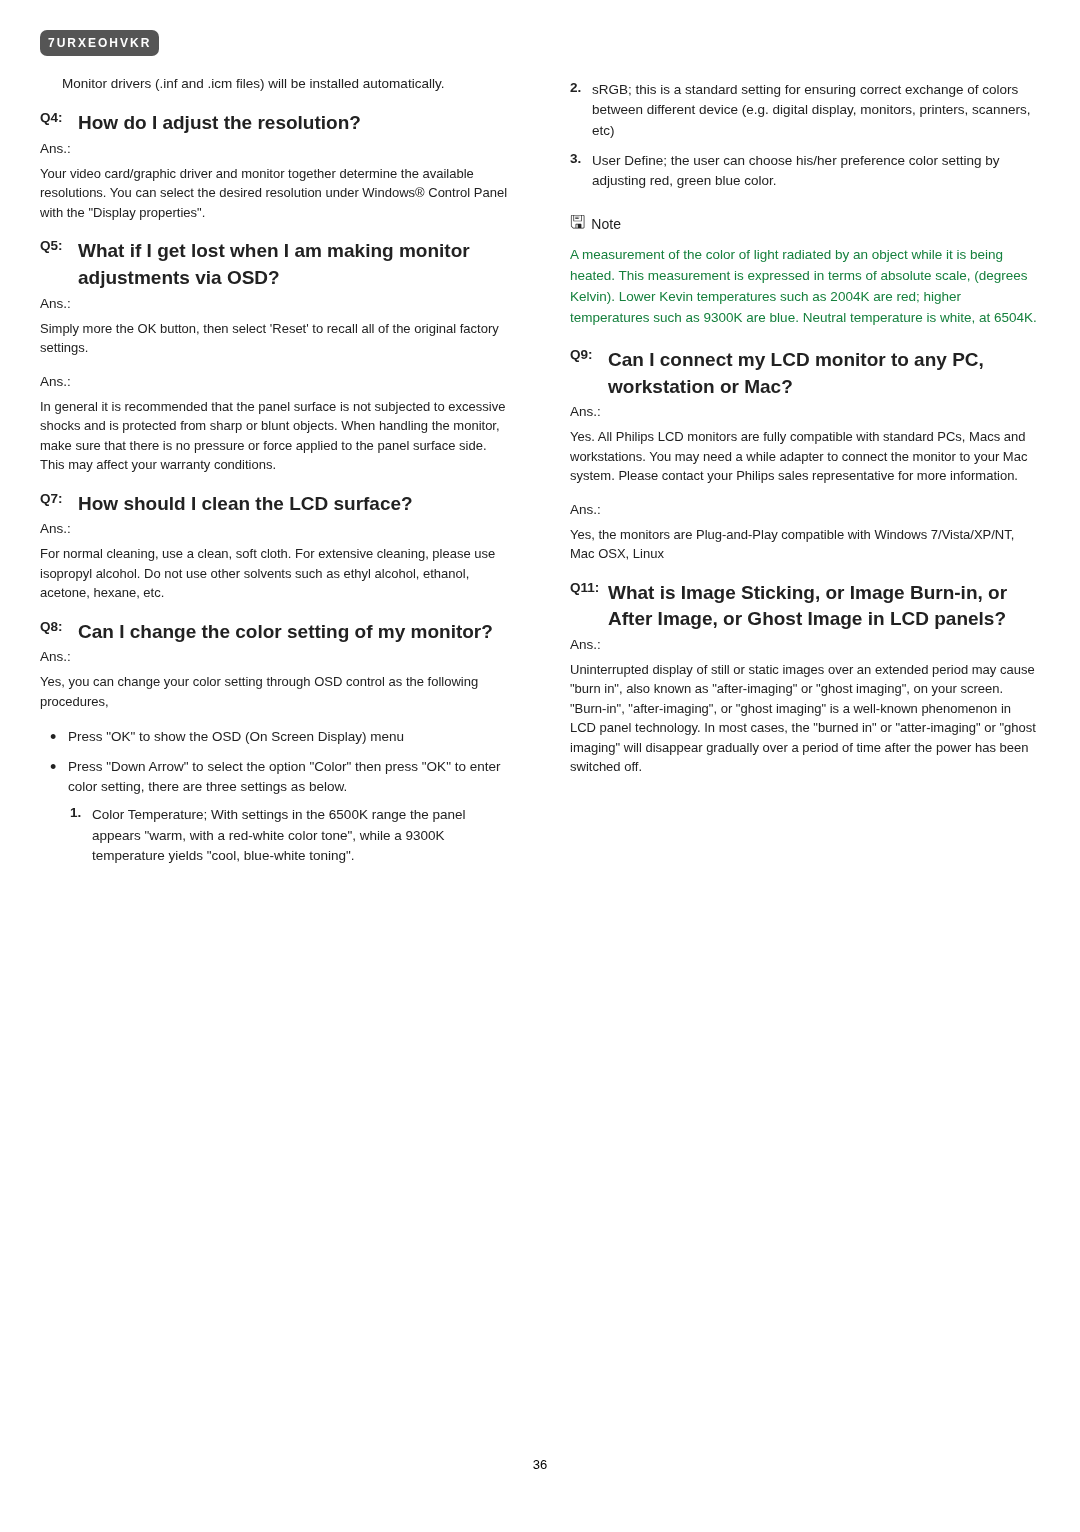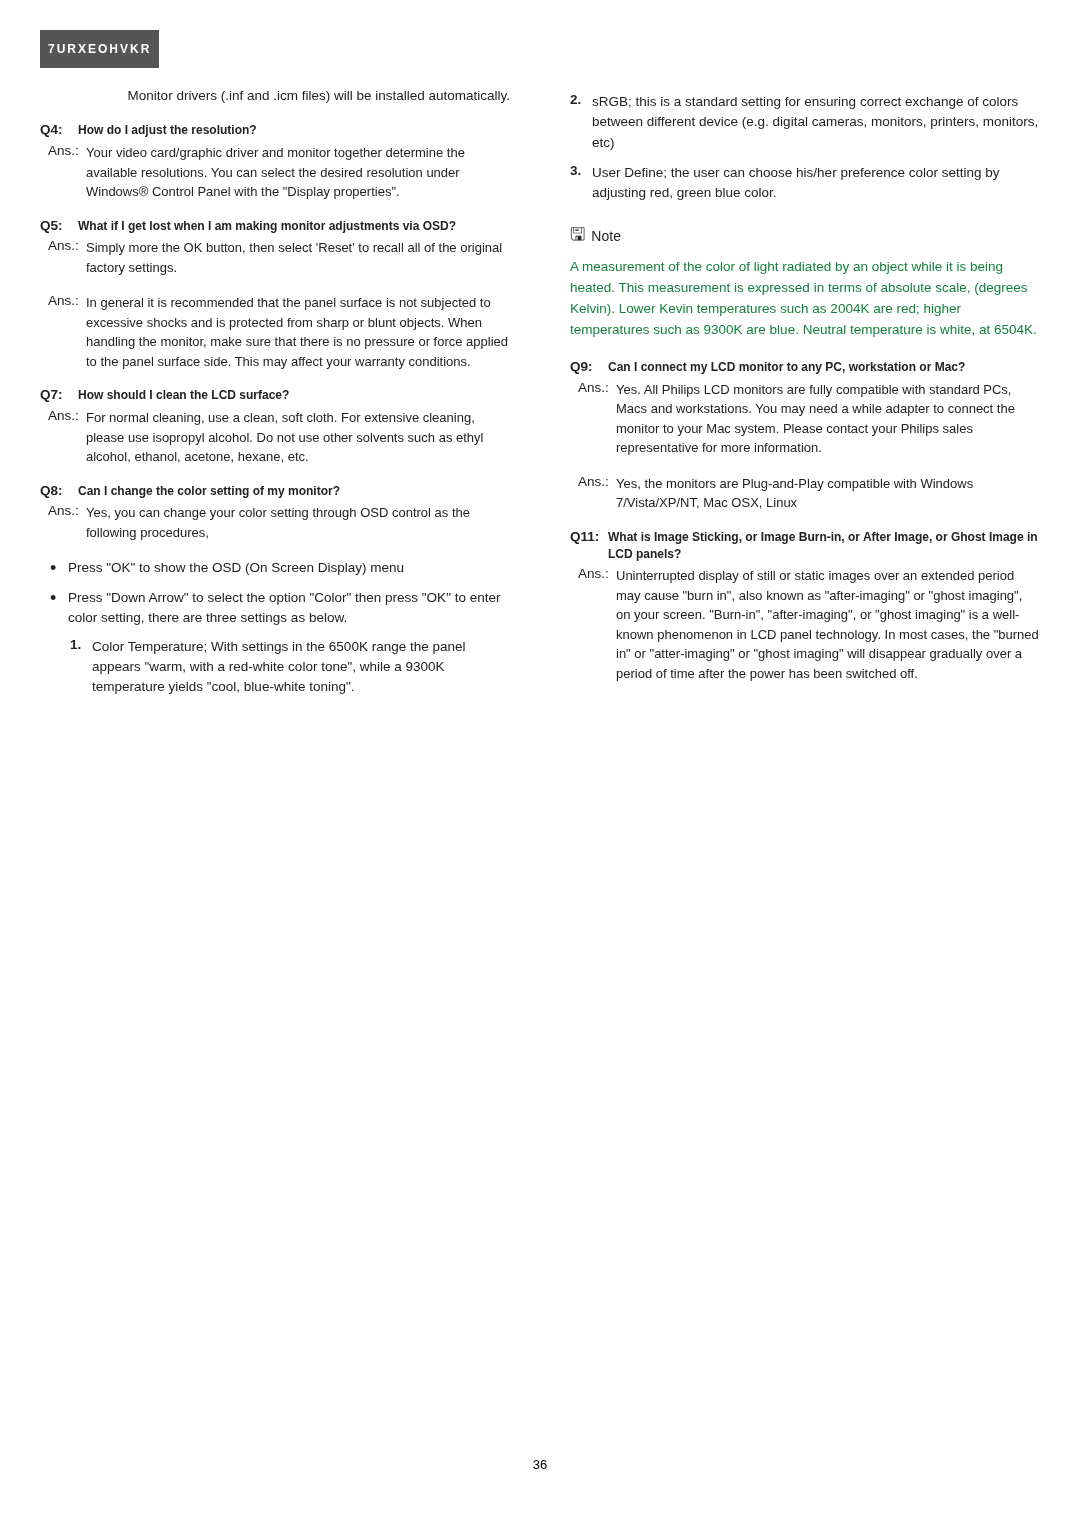--- a/index.html
+++ b/index.html
@@ -17,24 +17,25 @@
       min-height: 1532px;
       padding: 30px 40px 60px 40px;
       display: flex;
       flex-direction: column;
     }
     .header-bar {
       background: #555;
       color: #fff;
       font-size: 12px;
       font-weight: bold;
-      padding: 12px 8px;
+      padding: 6px 8px;
       margin-bottom: 18px;
       letter-spacing: 2px;
       width: fit-content;
+      border-radius: 7px;
     }
     .two-col {
       display: flex;
       flex-direction: row;
       gap: 0;
       flex: 1;
     }
     .col-left {
       width: 50%;
       padding-right: 30px;
@@ -42,44 +43,45 @@
     .col-right {
       width: 50%;
       padding-left: 30px;
       border-left: 0;
     }
     .intro-text {
       margin-left: 22px;
       margin-bottom: 16px;
       line-height: 1.5;
       font-size: 13.5px;
-      text-align: right;
     }
     .qa-block {
       margin-bottom: 16px;
     }
     .q-line {
       display: flex;
       flex-direction: row;
       margin-bottom: 4px;
     }
     .q-label {
       font-weight: bold;
       font-size: 13.5px;
       min-width: 38px;
       flex-shrink: 0;
     }
     .q-text {
       font-weight: bold;
-      font-size: 12px;
+      font-size: 19px;
       line-height: 1.4;
     }
     .a-block {
       display: flex;
-      margin-left: 8px;
+      flex-direction: column;
+      margin-left: 0;
+      gap: 8px;
     }
     .a-label {
       font-size: 13.5px;
       min-width: 38px;
       flex-shrink: 0;
     }
     .a-text {
       font-size: 13px;
       line-height: 1.5;
     }
@@ -224,21 +226,21 @@
           <span class="num-text">Color Temperature; With settings in the 6500K range the panel appears "warm, with a red-white color tone", while a 9300K temperature yields "cool, blue-white toning".</span>
         </div>
       </div>
     </div>
 
     <div class="col-right">
 
       <div class="numbered-list" style="margin-left:0; margin-bottom:18px;">
         <div class="numbered-item">
           <span class="num-label">2.</span>
-          <span class="num-text">sRGB; this is a standard setting for ensuring correct exchange of colors between different device (e.g. digital cameras, monitors, printers, monitors, etc)</span>
+          <span class="num-text">sRGB; this is a standard setting for ensuring correct exchange of colors between different device (e.g. digital display, monitors, printers, scanners, etc)</span>
         </div>
         <div class="numbered-item">
           <span class="num-label">3.</span>
           <span class="num-text">User Define; the user can choose his/her preference color setting by adjusting red, green blue color.</span>
         </div>
       </div>
 
       <div class="note-box">
         <div class="note-header">
           <span class="note-icon">🖫</span>

